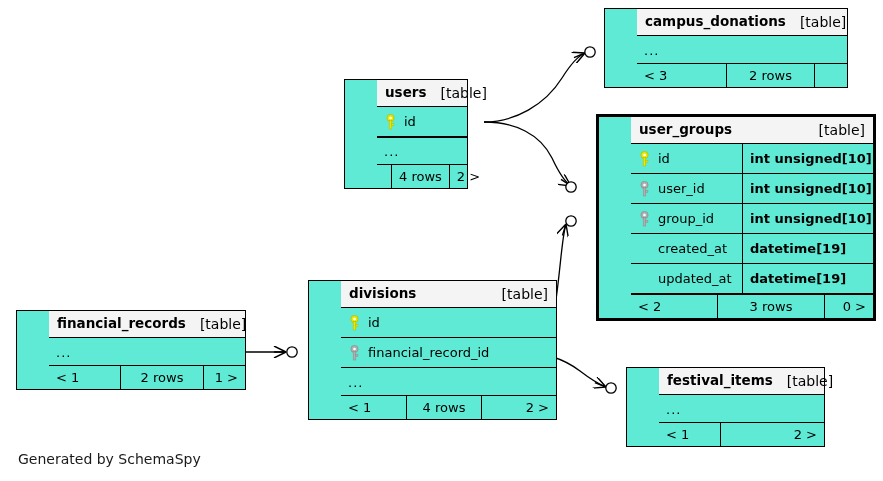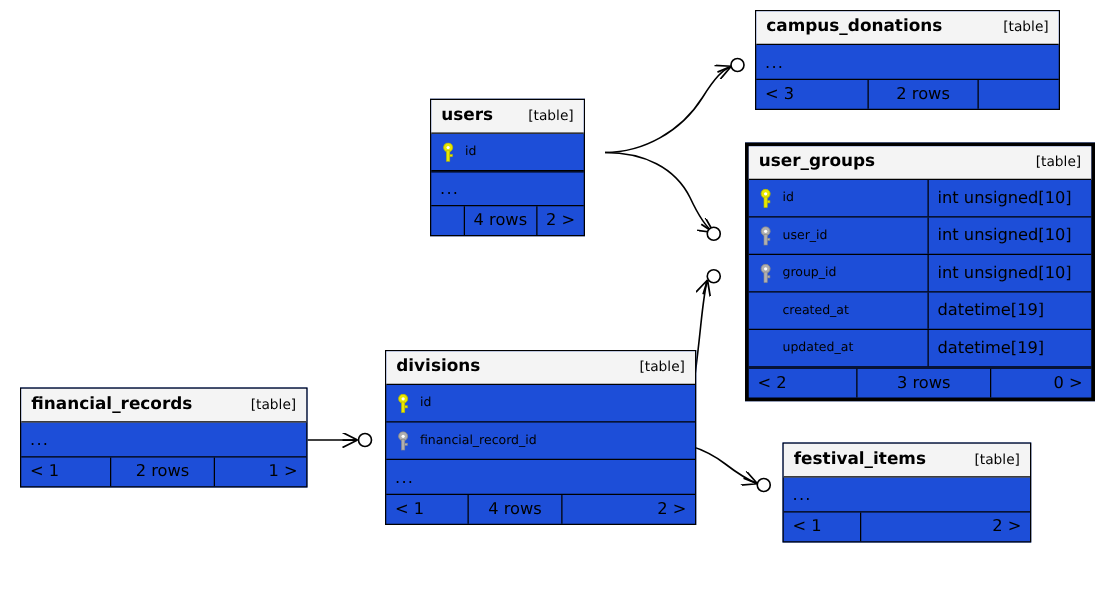--- a/index.html
+++ b/index.html
@@ -27,25 +27,26 @@
     position: absolute;
     left: 0; top: 0;
     width: 883px;
     height: 481px;
     pointer-events: none;
   }
 
   
   .table-node {
     position: absolute;
-    background: #1d4ed8;
+    background: #5eead4;
     border: 1px solid #000000;
     box-sizing: border-box;
     font-size: 13px;
     line-height: 1;
+    padding-left: 32px;
   }
   .table-node.focal {
     border: 3px solid #000000;
   }
 
   .tbl-title {
     display: flex;
     align-items: center;
     justify-content: space-between;
     background: #f4f4f4;
@@ -53,52 +54,53 @@
     padding: 5px 8px 6px 8px;
     box-sizing: border-box;
     height: 27px;
   }
   .tbl-name {
     font-weight: bold;
     font-size: 13.5px;
     white-space: nowrap;
   }
   .tbl-kind {
-    font-size: 11px;
+    font-size: 14px;
     white-space: nowrap;
     padding-left: 14px;
   }
 
   .tbl-row {
     display: flex;
     align-items: stretch;
     border-bottom: 1px solid #000000;
     box-sizing: border-box;
     height: 30px;
   }
   .tbl-row:last-child { border-bottom: none; }
 
   .col-name {
     display: flex;
     align-items: center;
     padding: 0 6px 0 7px;
     box-sizing: border-box;
     flex: 1 1 auto;
     white-space: nowrap;
-    font-size: 10px;
+    font-size: 13px;
     text-align: center;
   }
   .col-type {
     display: flex;
     align-items: center;
     padding: 0 6px 0 7px;
     box-sizing: border-box;
     border-left: 1px solid #000000;
     white-space: nowrap;
     font-size: 13px;
+    font-weight: bold;
   }
   .row-ellipsis {
     display: flex;
     align-items: flex-end;
     padding: 0 7px 6px 7px;
     box-sizing: border-box;
     font-size: 13px;
     height: 27px;
     letter-spacing: 1px;
   }
@@ -334,26 +336,27 @@
       <span class="tbl-kind">[table]</span>
     </div>
     <div class="row-ellipsis">...</div>
     <div class="tbl-footer">
       <div class="foot-cell foot-left" style="width:72px;">&lt; 1</div>
       <div class="foot-cell foot-center" style="width:83px;">2 rows</div>
       <div class="foot-cell foot-right" style="flex:1 1 auto;">1 &gt;</div>
     </div>
   </div>
 
-  <div class="table-node" style="left:626px; top:354px; width:199px;">
+  <div class="table-node" style="left:626px; top:367px; width:199px;">
     <div class="tbl-title">
       <span class="tbl-name">festival_items</span>
       <span class="tbl-kind">[table]</span>
     </div>
     <div class="row-ellipsis">...</div>
     <div class="tbl-footer">
       <div class="foot-cell foot-left" style="width:62px;">&lt; 1</div>
       <div class="foot-cell foot-right" style="flex:1 1 auto;">2 &gt;</div>
     </div>
   </div>
 
+  <div class="caption">Generated by SchemaSpy</div>
 
 </div>
 
 </body></html>

